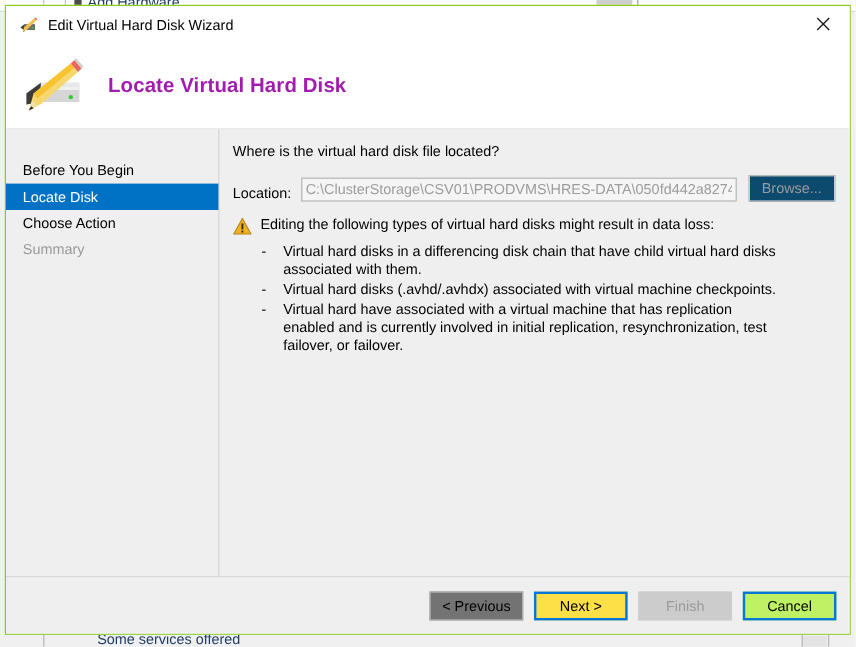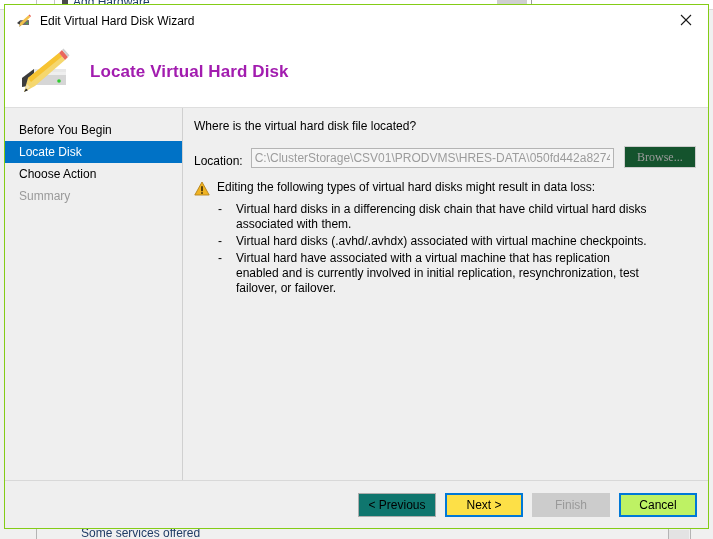--- a/index.html
+++ b/index.html
@@ -147,21 +147,21 @@
     display: flex;
     background: #efefef;
     min-height: 0;
   }
   .sidebar {
     width: 178px;
     flex: 0 0 178px;
     background: #efefef;
     border-right: 1px solid #d0d0d0;
     box-sizing: border-box;
-    padding-top: 11px;
+    padding-top: 23px;
   }
   .nav-item {
     height: 22px;
     line-height: 22px;
     padding-left: 14px;
     font-size: 12px;
     color: #000000;
     white-space: nowrap;
     cursor: default;
     box-sizing: border-box;
@@ -207,24 +207,24 @@
     color: #9c9c9c;
     font-family: "Liberation Sans", sans-serif;
     font-size: 12px;
     padding: 0 3px;
     outline: none;
   }
   .browse-btn {
     margin-left: 10px;
     width: 74px;
     height: 22px;
-    background: #14532d;
+    background: #0c4a6e;
     border: 1px solid #cccccc;
     color: #9c9c9c;
-    font-family: Liberation Serif, serif;
+    font-family: Liberation Sans, sans-serif;
     font-size: 12px;
     box-sizing: border-box;
     padding: 0;
   }
 
   .warn-row {
     display: flex;
     align-items: flex-start;
     margin-bottom: 6px;
   }
@@ -276,21 +276,21 @@
     padding-right: 11px;
     box-sizing: border-box;
   }
   .btn {
     width: 78px;
     height: 24px;
     margin-left: 9px;
     font-family: "Liberation Sans", sans-serif;
     font-size: 12px;
     box-sizing: border-box;
-    background: #0f766e;
+    background: #737373;
     border: 1px solid #adadad;
     color: #000000;
     padding: 0;
     cursor: pointer;
   }
   .btn.default {
     border: 2px solid #0078d7;
     background: #fde047;
   }
   .btn.focus-ring {

